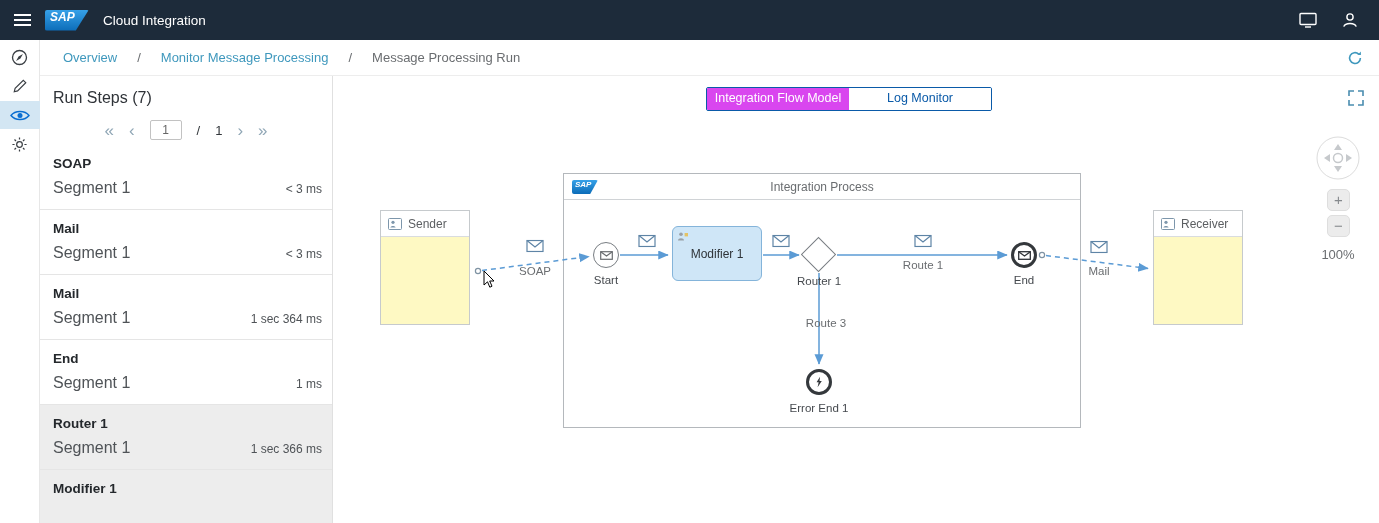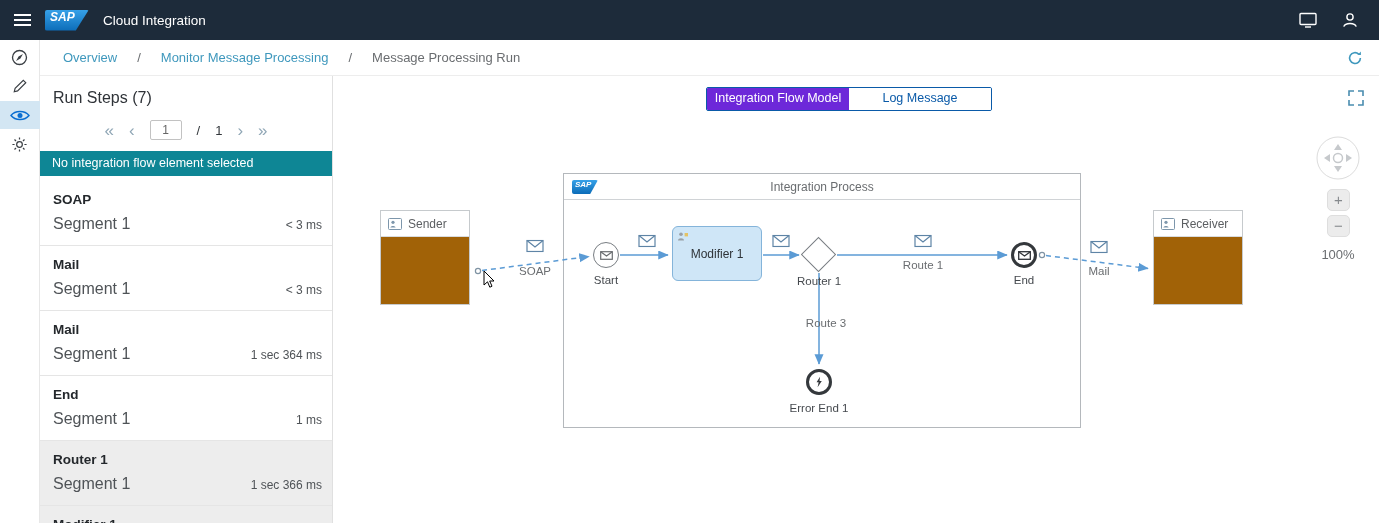--- a/index.html
+++ b/index.html
@@ -53,26 +53,26 @@
   .row .seg { margin-top:8px; font-size:16px; color:#4f5357; min-height:14px; }
   .row .dur { position:absolute; right:10px; bottom:13px; font-size:12px; color:#4f5357; }
   .row.hl { background:#ededed; }
 
   
   .canvas { position:absolute; left:334px; top:76px; right:0; bottom:0; background:#fff; overflow:hidden; }
   .tabs { position:absolute; left:372px; top:11px; display:flex; border:1px solid #0a5aa8;
           border-radius:2px; overflow:hidden; z-index:5; }
   .tab { width:142px; height:22px; line-height:21px; text-align:center; font-size:12.5px;
          color:#0a5aa8; background:#fff; cursor:pointer; }
-  .tab.sel { background:#6d28d9; color:#fff; }
+  .tab.sel { background:#d946ef; color:#fff; }
   .fs { position:absolute; right:15px; top:14px; cursor:pointer; z-index:5; }
 
   .flows-svg { position:absolute; left:0; top:0; z-index:1; }
 
-  .participant { position:absolute; width:90px; height:95px; background:#a16207;
+  .participant { position:absolute; width:90px; height:115px; background:#fef9c3;
                  border:1px solid #c6cacd; z-index:2; cursor:pointer; }
   .phead { height:26px; background:#fff; border-bottom:1px solid #d9dcdf; display:flex;
            align-items:center; gap:6px; padding-left:7px; font-size:12px; color:#5b5e61; }
   .process { position:absolute; left:229px; top:97px; width:518px; height:255px;
              border:1px solid #b4b8bc; background:transparent; z-index:0; }
   .phead2 { position:relative; height:26px; border-bottom:1px solid #d0d3d6; }
   .ptitle { position:absolute; left:0; right:0; top:6px; text-align:center; font-size:12px; color:#6a6d70; }
   .saplogo.mini { position:absolute; left:8px; top:6px; width:26px; height:14px; font-size:8px; padding-left:3px; }
 
   .event { position:absolute; width:26px; height:26px; border-radius:50%; background:#fff;
@@ -183,21 +183,20 @@
   <div class="pager">
     <span class="nav">«</span>
     <span class="nav">‹</span>
     <input value="1" style="">
     <span class="sep">/</span>
     <span class="tot">1</span>
     <span class="nav">›</span>
     <span class="nav">»</span>
   </div>
 
-  <div class="banner">No integration flow element selected</div>
 
   <div class="steps">
     <div class="row">
       <div class="t">SOAP</div>
       <div class="seg">Segment 1</div>
       <div class="dur">&lt; 3 ms</div>
     </div>
     <div class="row">
       <div class="t">Mail</div>
       <div class="seg">Segment 1</div>
@@ -223,21 +222,21 @@
       <div class="seg"></div>
       <div class="dur"></div>
     </div>
   </div>
 </div>
 
 <div class="canvas">
 
   <div class="tabs">
     <div class="tab sel">Integration Flow Model</div>
-    <div class="tab">Log Message</div>
+    <div class="tab">Log Monitor</div>
   </div>
 
   <div class="fs">
     <svg width="16" height="16" viewBox="0 0 16 16">
         <path d="M1 6 V1 h5 M10 1 h5 v5 M15 10 v5 h-5 M6 15 H1 v-5" fill="none" stroke="#4a8db0" stroke-width="1.6"></path>
       </svg>
   </div>
 
   <svg class="flows-svg" width="1045" height="447" viewBox="0 0 1045 447">
     <defs>

